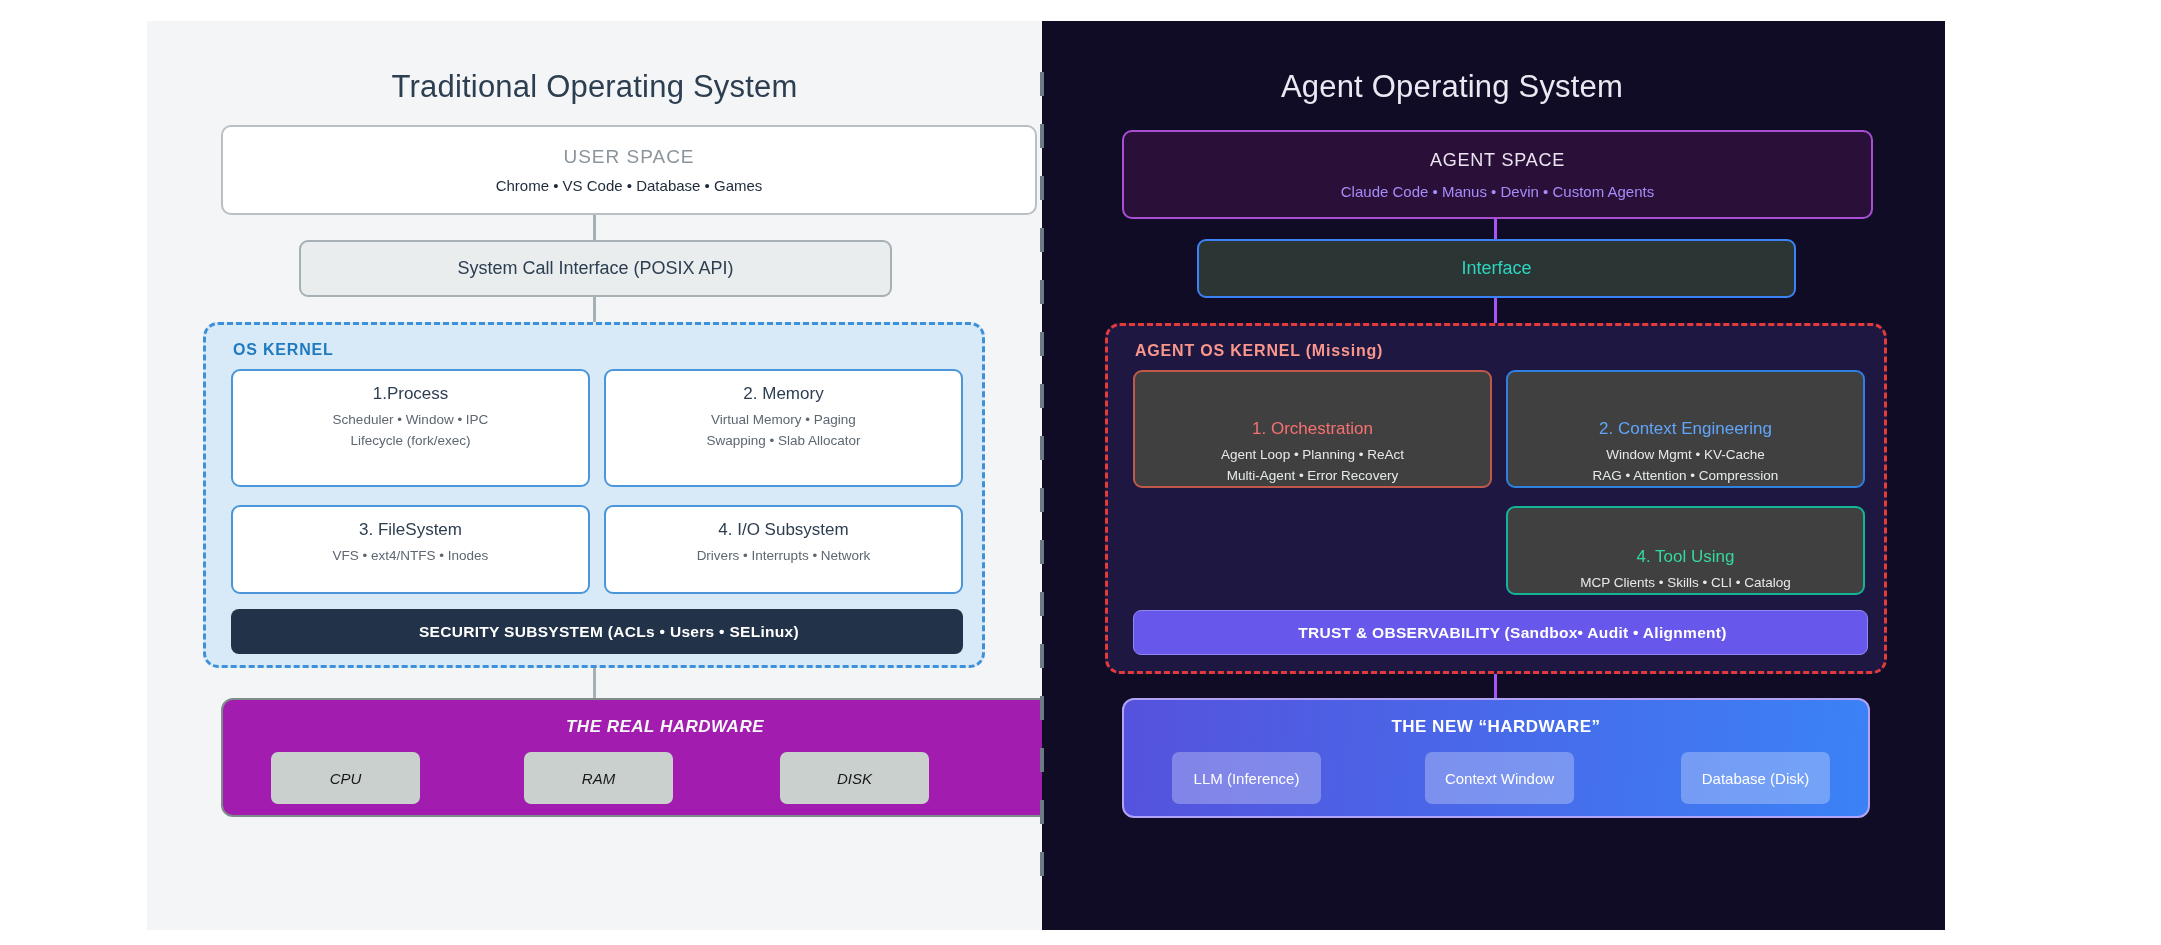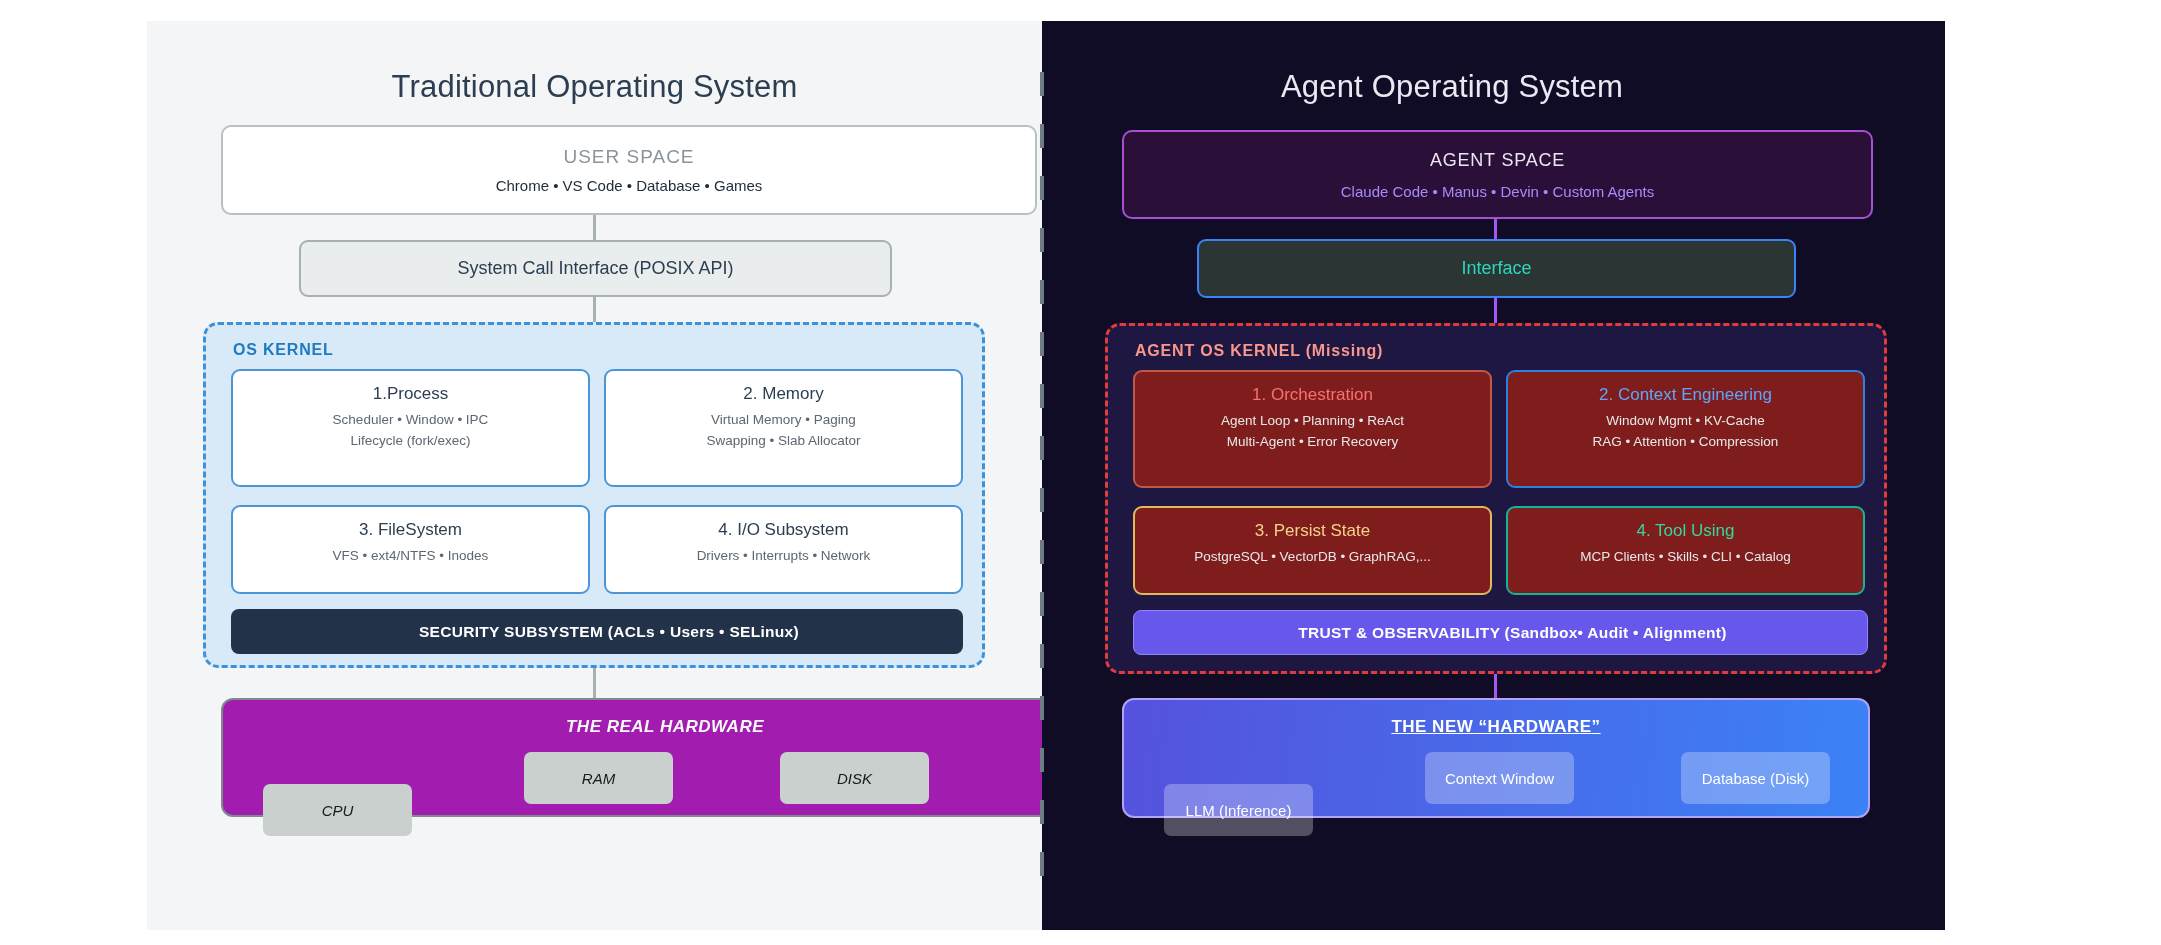--- a/index.html
+++ b/index.html
@@ -42,21 +42,21 @@
   .left  .klabel { color:#1f7abf; }
   .right .klabel { color:#f9978c; }
 
   .kbox { position:absolute; border-radius:9px; padding-top:13px; display:flex;
           flex-direction:column; align-items:center; gap:1px; text-align:center; }
   .kb1 { left:25px;  top:44px;  width:359px; height:118px; }
   .kb2 { left:398px; top:44px;  width:359px; height:118px; }
   .kb3 { left:25px;  top:180px; width:359px; height:89px; }
   .kb4 { left:398px; top:180px; width:359px; height:89px; }
   .left  .kbox { background:#ffffff; border:2px solid #4a96d8; }
-  .right .kbox { background:#7f1d1d; }
+  .right .kbox { background:#404040;justify-content:flex-end; }
   .kbox-title { font-size:17px; font-weight:500; margin-bottom:5px; }
   .left .kbox-title { color:#2c3e50; }
   .kline { font-size:13.5px; line-height:20px; font-weight:400; }
   .left  .kline { color:#5d6771; }
   .right .kline { color:#e6e9ea; }
   .ob { border:2px solid #c05a48; } .ob .kbox-title { color:#f87171; }
   .cb { border:2px solid #2f81e0; } .cb .kbox-title { color:#60a5fa; }
   .pb { border:2px solid #e0b95e; } .pb .kbox-title { color:#f2d488; }
   .tb { border:2px solid #12b598; } .tb .kbox-title { color:#34d89c; }
 
@@ -66,26 +66,26 @@
   .left  .kbar { width:732px; background:#223349; }
   .right .kbar { width:735px; background:#6757ea; border:1px solid #9186f2; }
 
   
   .hwbox { position:absolute; top:677px; border-radius:12px; }
   .left  .hwbox { left:74px; width:888px; height:119px; background:#a21caf; border:2px solid #7d8c8a;font-style:italic; }
   .right .hwbox { left:80px; width:748px; height:120px;
                   background:linear-gradient(95deg,#5552dd 0%,#3b82f6 100%); border:2px solid #b3a3f7; }
   .hw-title { margin-top:17px; text-align:center; font-size:17px; font-weight:700;
               letter-spacing:.5px; color:#f6f8f8; }
-  .right .hw-title { color:#ffffff;text-decoration:underline; }
+  .right .hw-title { color:#ffffff; }
   .chip { position:absolute; top:52px; width:149px; height:52px; border-radius:7px;
           display:flex; align-items:center; justify-content:center; font-size:15px; font-weight:500; }
   .left  .chip { background:#c9d0ce; color:#17191b; }
   .right .chip { background:rgba(255,255,255,0.28); color:#ffffff; }
-  .chip.c1 { left:40px;margin-top:32px; } .chip.c2 { left:301px; } .chip.c3 { left:557px; }
+  .chip.c1 { left:48px; } .chip.c2 { left:301px; } .chip.c3 { left:557px; }
 
   
   .connector { position:absolute; width:3px; }
   .left  .connector { left:446px; background:#a7b0b5; }
   .right .connector { left:452px; background:#a855f7; }
   .cn1l { top:194px; height:25px; } .cn2l { top:276px; height:25px; } .cn3l { top:647px; height:30px; }
   .cn1r { top:198px; height:20px; } .cn2r { top:277px; height:25px; } .cn3r { top:653px; height:24px; }
 </style>
 </head>
 <body>
@@ -170,24 +170,20 @@
       <div class="kline">Agent Loop • Planning • ReAct</div>
       <div class="kline">Multi-Agent • Error Recovery</div>
     </div>
 
     <div class="kbox kb2 cb">
       <div class="kbox-title">2. Context Engineering</div>
       <div class="kline">Window Mgmt • KV-Cache</div>
       <div class="kline">RAG • Attention • Compression</div>
     </div>
 
-    <div class="kbox kb3 pb">
-      <div class="kbox-title">3. Persist State</div>
-      <div class="kline">PostgreSQL • VectorDB • GraphRAG,...</div>
-    </div>
 
     <div class="kbox kb4 tb">
       <div class="kbox-title">4. Tool Using</div>
       <div class="kline">MCP Clients • Skills • CLI •  Catalog</div>
     </div>
 
     <div class="kbar">TRUST &amp; OBSERVABILITY (Sandbox• Audit • Alignment)</div>
   </div>
 
   <div class="connector cn3r"></div>

